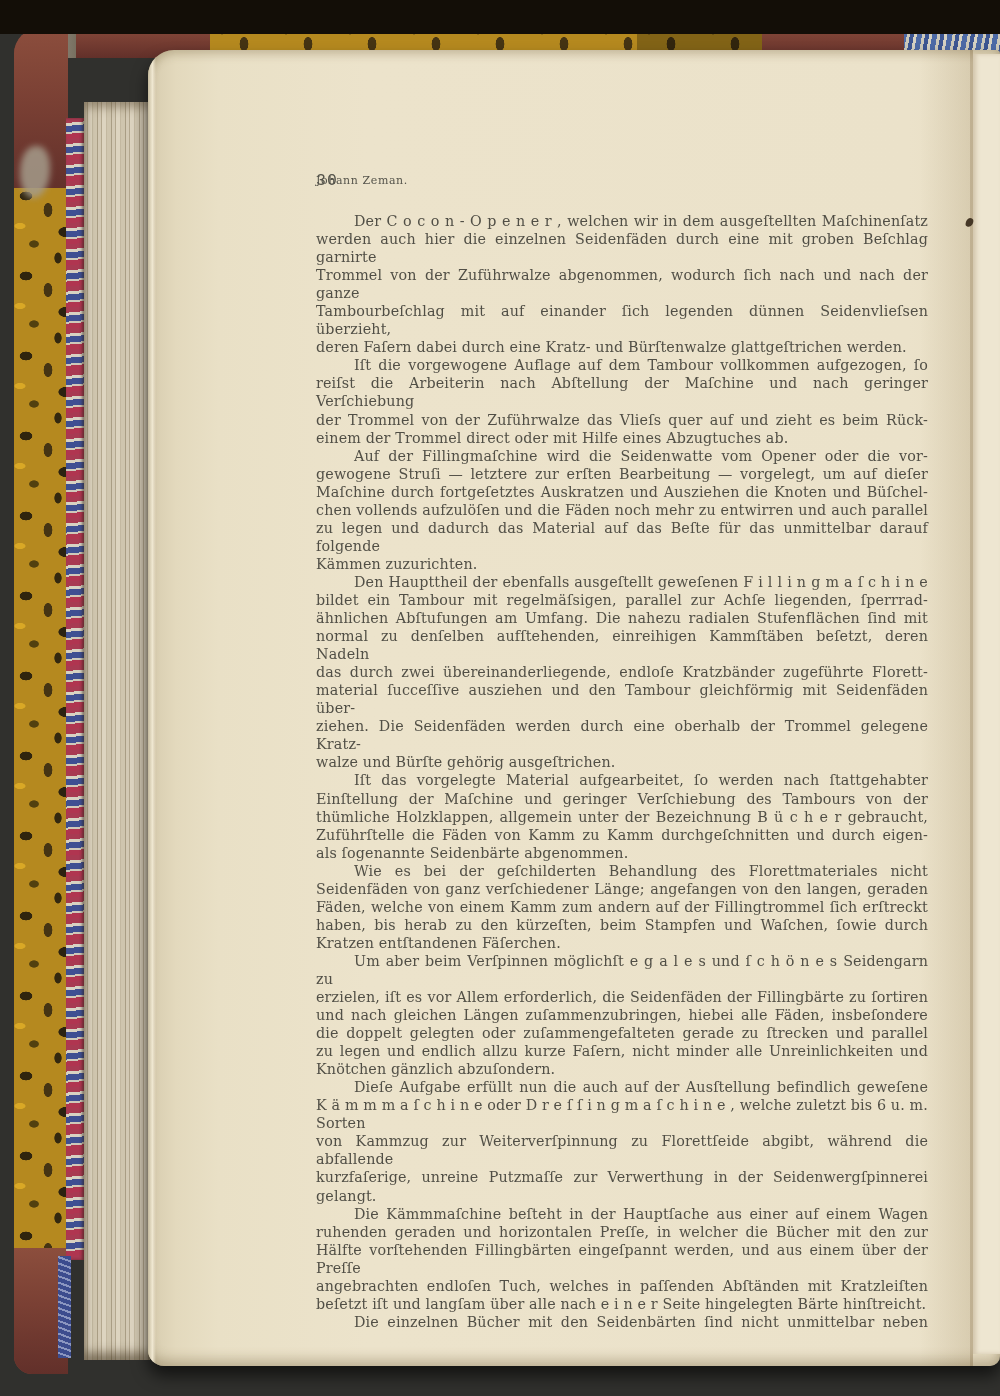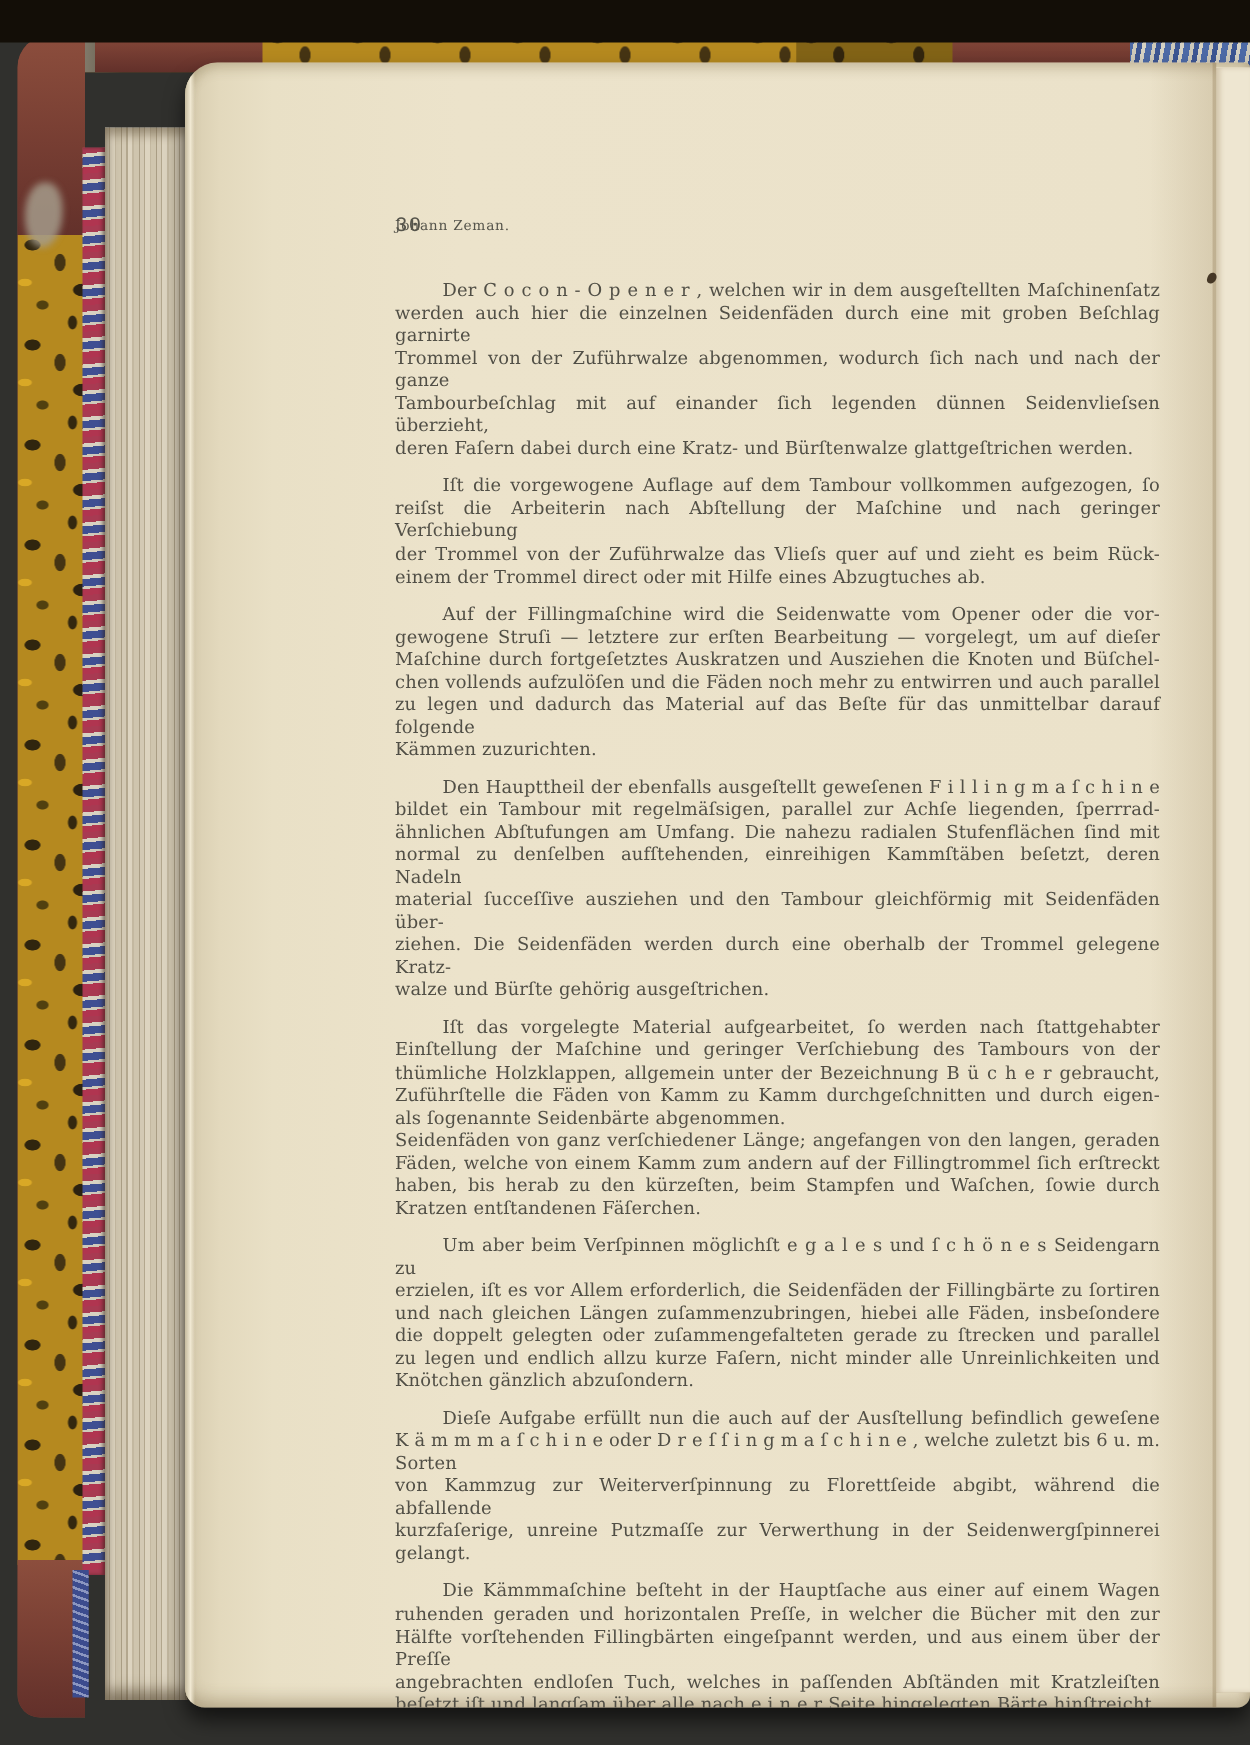--- a/index.html
+++ b/index.html
@@ -79,21 +79,21 @@
   .page-header{left:168px;top:121px;width:612px;height:22px;color:#55544b;}
   .page-num{position:absolute;left:0;top:0;font-size:16.5px;letter-spacing:1px;font-family:Liberation Mono, monospace;}
   .running-head{position:absolute;left:0;top:3px;width:100%;text-align:left;
     font-size:11px;letter-spacing:.6px;}
 
   
   .text-block{left:168px;top:162px;width:612px;color:#514f46;
     font-size:14.3px;line-height:18.05px;letter-spacing:.15px;}
   .tline{text-align:justify;text-align-last:justify;white-space:normal;}
   .tline.lastline{text-align-last:left;}
-  .tline.findent{text-indent:38px;margin-top:12px;}
+  .tline.findent{text-indent:38px;}
 </style>
 </head>
 <body>
 
 <div class="abs cover-top">
   <div class="seg worn-edge"></div>
   <div class="seg leather" style="left:24px;width:140px;"></div>
   <div class="seg marble" style="left:158px;width:430px;"></div>
   <div class="seg marble dark" style="left:585px;width:128px;"></div>
   <div class="seg leather" style="left:710px;width:145px;"></div>
@@ -139,28 +139,30 @@
       <div class="tline findent">Auf der Fillingmaſchine wird die Seidenwatte vom Opener oder die vor-</div>
       <div class="tline">gewogene Struſi — letztere zur erſten Bearbeitung — vorgelegt, um auf dieſer</div>
       <div class="tline">Maſchine durch fortgeſetztes Auskratzen und Ausziehen die Knoten und Büſchel-</div>
       <div class="tline">chen vollends aufzulöſen und die Fäden noch mehr zu entwirren und auch parallel</div>
       <div class="tline">zu legen und dadurch das Material auf das Beſte für das unmittelbar darauf folgende</div>
       <div class="tline lastline">Kämmen zuzurichten.</div>
       <div class="tline findent">Den Haupttheil der ebenfalls ausgeſtellt geweſenen F i l l i n g m a ſ c h i n e</div>
       <div class="tline">bildet ein Tambour mit regelmäſsigen, parallel zur Achſe liegenden, ſperrrad-</div>
       <div class="tline">ähnlichen Abſtufungen am Umfang. Die nahezu radialen Stufenflächen ſind mit</div>
       <div class="tline">normal zu denſelben aufſtehenden, einreihigen Kammſtäben beſetzt, deren Nadeln</div>
+      <div class="tline">das durch zwei übereinanderliegende, endloſe Kratzbänder zugeführte Florett-</div>
       <div class="tline">material ſucceſſive ausziehen und den Tambour gleichförmig mit Seidenfäden über-</div>
       <div class="tline">ziehen. Die Seidenfäden werden durch eine oberhalb der Trommel gelegene Kratz-</div>
       <div class="tline lastline">walze und Bürſte gehörig ausgeſtrichen.</div>
       <div class="tline findent">Iſt das vorgelegte Material aufgearbeitet, ſo werden nach ſtattgehabter</div>
       <div class="tline">Einſtellung der Maſchine und geringer Verſchiebung des Tambours von der</div>
       <div class="tline">thümliche Holzklappen, allgemein unter der Bezeichnung B ü c h e r  gebraucht,</div>
       <div class="tline">Zuführſtelle die Fäden von Kamm zu Kamm durchgeſchnitten und durch eigen-</div>
       <div class="tline lastline">als ſogenannte Seidenbärte abgenommen.</div>
+      <div class="tline findent">Wie es bei der geſchilderten Behandlung des Florettmateriales nicht</div>
       <div class="tline">Seidenfäden von ganz verſchiedener Länge; angefangen von den langen, geraden</div>
       <div class="tline">Fäden, welche von einem Kamm zum andern auf der Fillingtrommel ſich erſtreckt</div>
       <div class="tline">haben, bis herab zu den kürzeſten, beim Stampfen und Waſchen, ſowie durch</div>
       <div class="tline lastline">Kratzen entſtandenen Fäſerchen.</div>
       <div class="tline findent">Um aber beim Verſpinnen möglichſt e g a l e s  und ſ c h ö n e s  Seidengarn zu</div>
       <div class="tline">erzielen, iſt es vor Allem erforderlich, die Seidenfäden der Fillingbärte zu ſortiren</div>
       <div class="tline">und nach gleichen Längen zuſammenzubringen, hiebei alle Fäden, insbeſondere</div>
       <div class="tline">die doppelt gelegten oder zuſammengefalteten gerade zu ſtrecken und parallel</div>
       <div class="tline">zu legen und endlich allzu kurze Faſern, nicht minder alle Unreinlichkeiten und</div>
       <div class="tline lastline">Knötchen gänzlich abzuſondern.</div>

